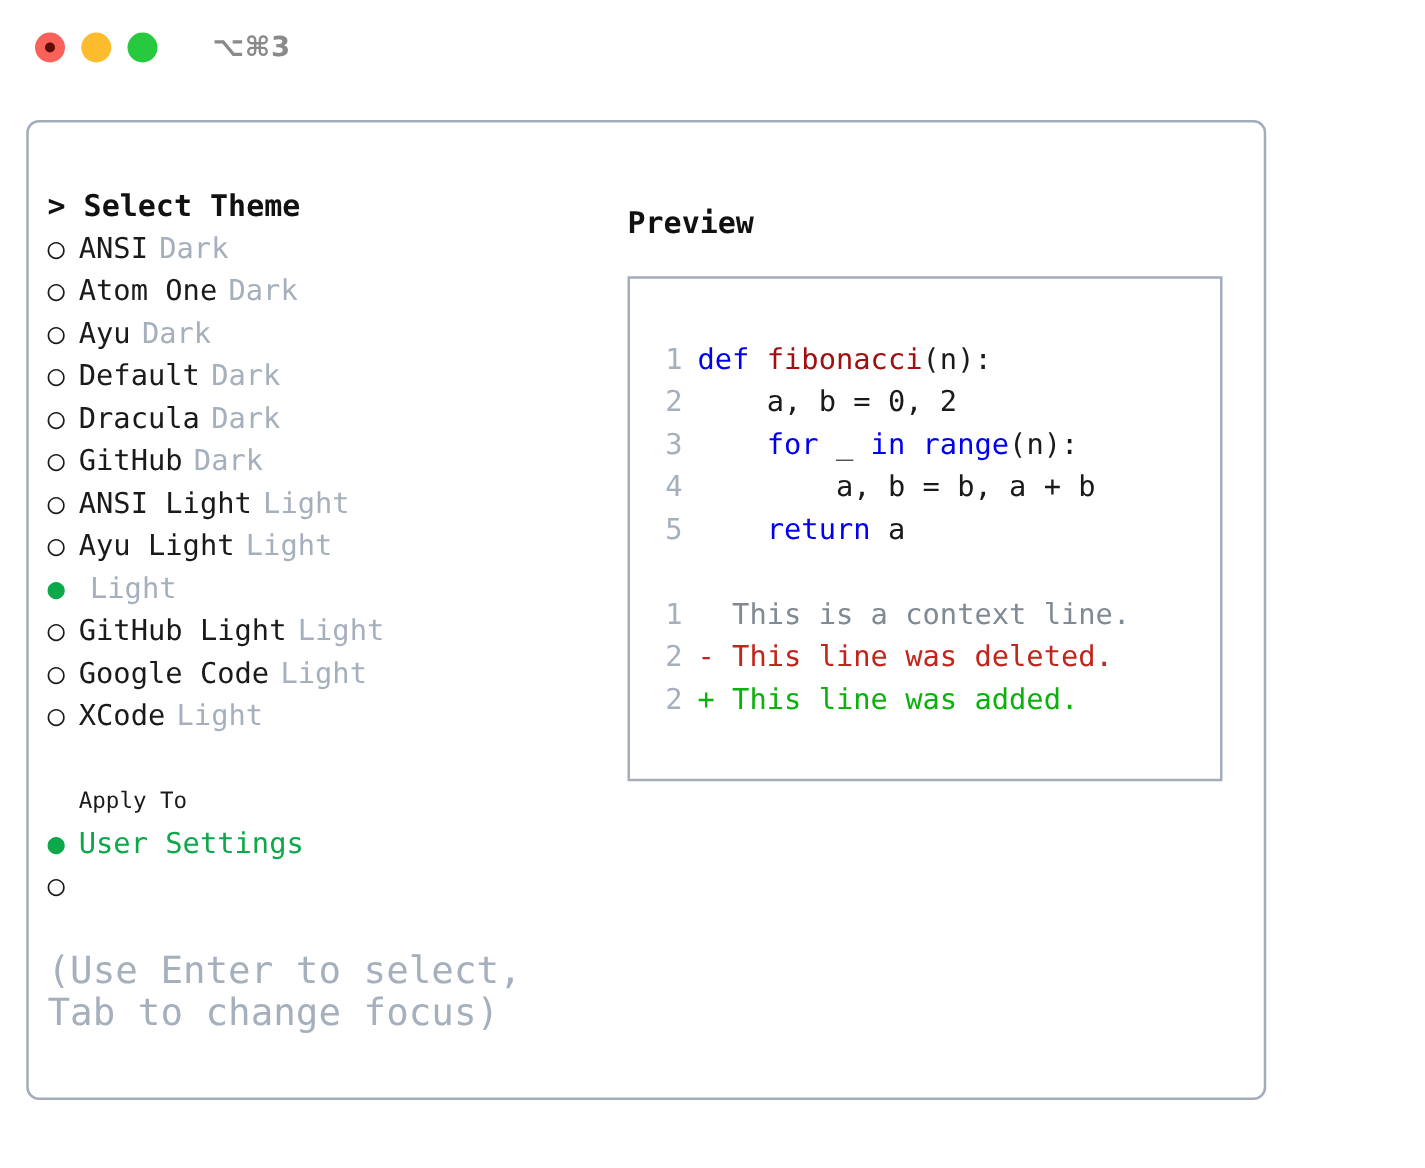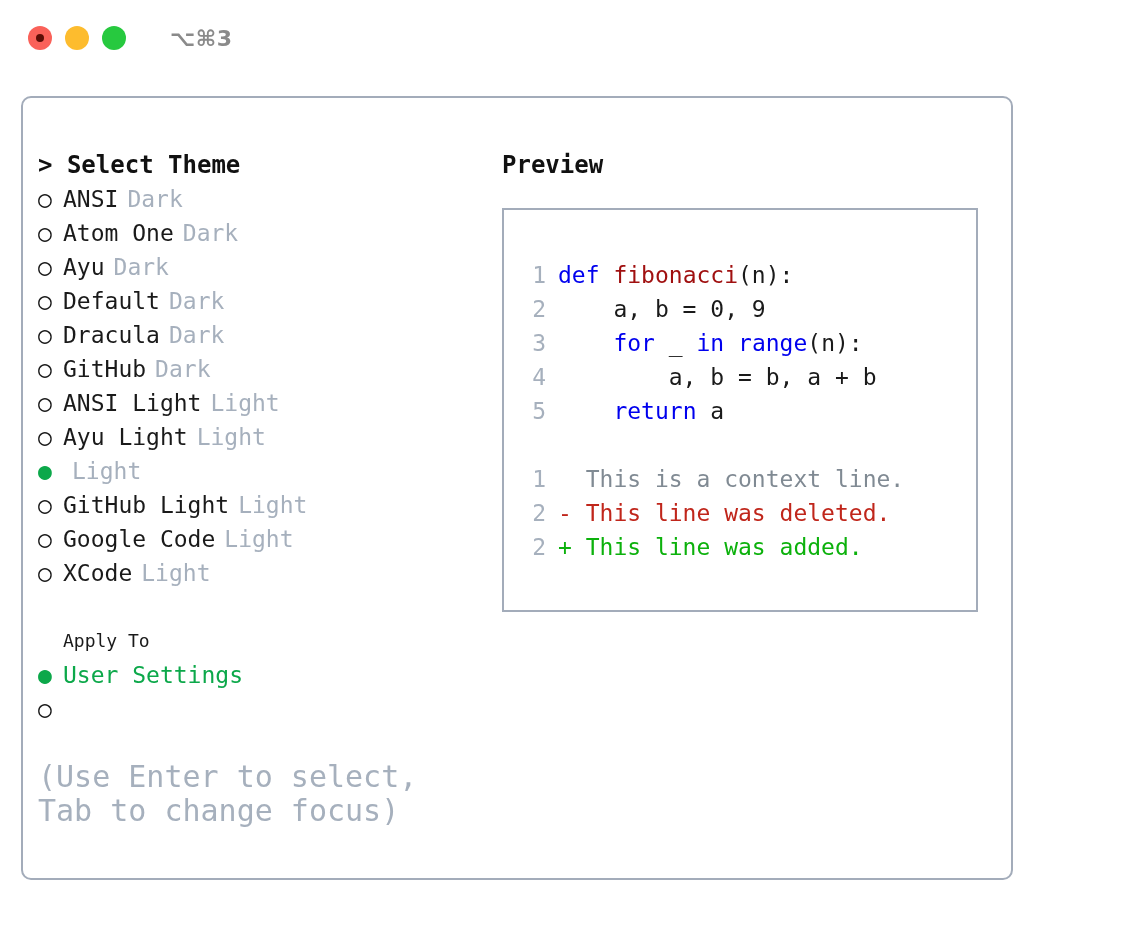--- a/index.html
+++ b/index.html
@@ -146,21 +146,21 @@
     font-size: 30px;
     line-height: 34px;
     color: #a6b0bd;
     width: 400px;
   }
 
   
   .right-col {
     position: absolute;
     left: 479px;
-    top: 50px;
+    top: 63px;
     width: 500px;
   }
   .preview-title {
     font-size: 24px;
     font-weight: bold;
     color: #111111;
     line-height: 34px;
     white-space: pre;
   }
   .preview-box {
@@ -247,21 +247,21 @@
         </div>
 
         <div class="hint">(Use Enter to select, Tab to change focus)</div>
       </div>
 
       <div class="right-col">
         <div class="preview-title">Preview</div>
         <div class="preview-box">
           <div class="code-area" id="code-area">
               <div class="code-line"><span class="lineno">1</span><span><span class="kw">def </span><span class="fn">fibonacci</span><span class="code-text">(n):</span></span></div>
-              <div class="code-line"><span class="lineno">2</span><span><span class="code-text">    a, b = 0, 9</span></span></div>
+              <div class="code-line"><span class="lineno">2</span><span><span class="code-text">    a, b = 0, 2</span></span></div>
               <div class="code-line"><span class="lineno">3</span><span><span class="code-text">    </span><span class="kw">for</span><span class="code-text"> _ </span><span class="kw">in</span><span class="code-text"> </span><span class="kw">range</span><span class="code-text">(n):</span></span></div>
               <div class="code-line"><span class="lineno">4</span><span><span class="code-text">        a, b = b, a + b</span></span></div>
               <div class="code-line"><span class="lineno">5</span><span><span class="code-text">    </span><span class="kw">return</span><span class="code-text"> a</span></span></div>
               <div class="diff-gap"></div>
               <div class="code-line"><span class="lineno">1</span><span class="ctx">  This is a context line.</span></div>
               <div class="code-line"><span class="lineno">2</span><span class="del">- This line was deleted.</span></div>
               <div class="code-line"><span class="lineno">2</span><span class="add">+ This line was added.</span></div>
             </div>
         </div>
       </div>

